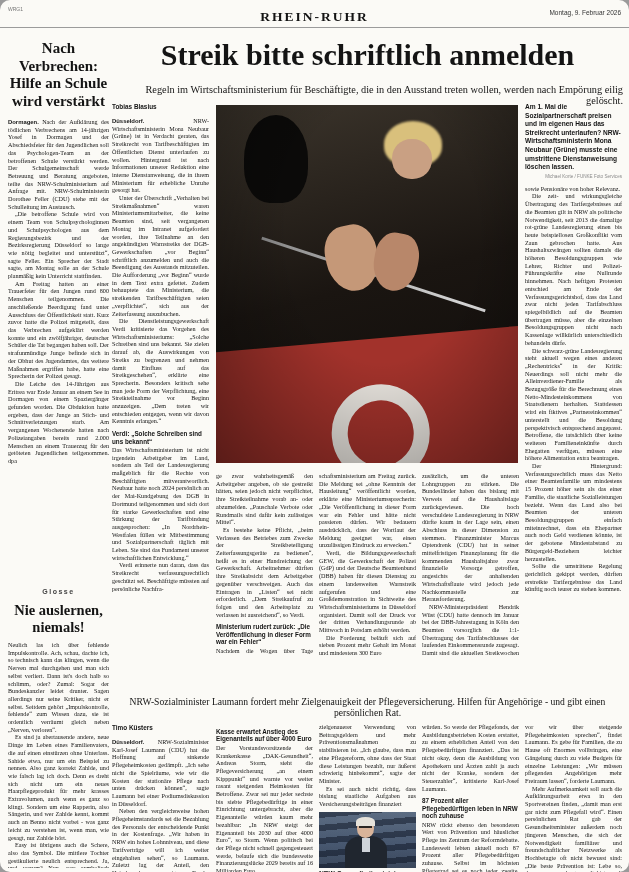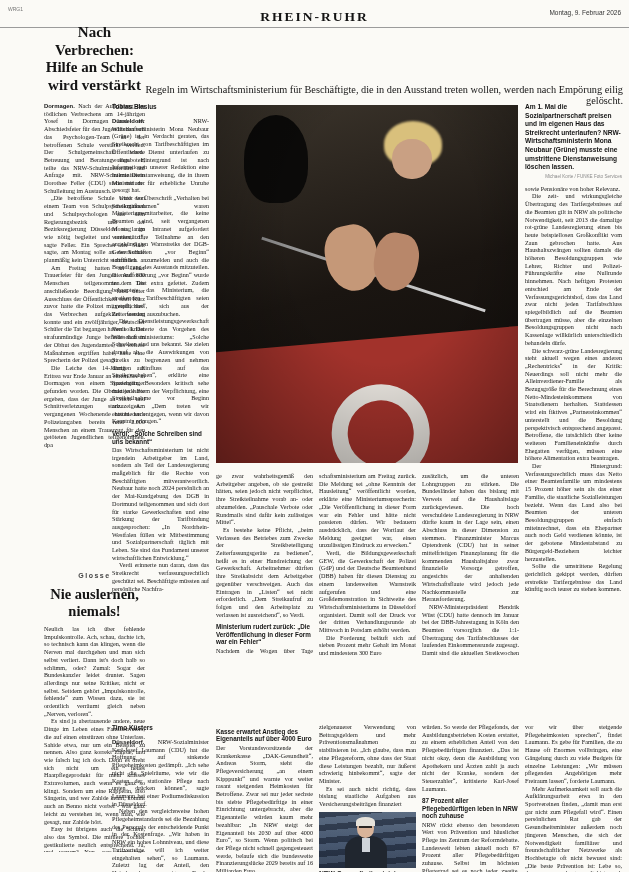--- a/index.html
+++ b/index.html
@@ -1,19 +1,20 @@
 <!DOCTYPE html>
 <html lang="de"><head>
 <meta charset="utf-8">
 <style>
   html,body { margin:0; padding:0; background:#9a9a9a; }
   .page {
     position:relative; width:629px; height:872px; margin:0 auto;
     background:#fbfaf6; color:#141414; overflow:hidden;
     font-family:"Liberation Serif","DejaVu Serif",serif;
+    border-radius:10px;
   }
   .sans { font-family:"Liberation Sans","DejaVu Sans",sans-serif; }
 
   
   .hdr-code { position:absolute; left:8px; top:6px; font-size:5px; color:#777;
     font-family:"Liberation Sans",sans-serif; }
   .hdr-section { position:absolute; left:0; right:0; top:9px; text-align:center;
     font-size:13.5px; letter-spacing:2px; font-weight:600; }
   .hdr-date { position:absolute; right:8px; top:9px; font-size:6.5px; color:#333;
     font-family:"Liberation Sans",sans-serif; }
@@ -28,21 +29,21 @@
   .paras h4.col-subhead { margin:4px 0 2px; font-family:"Liberation Sans",sans-serif;
     font-size:6.3px; line-height:7.4px; font-weight:700; text-align:left; }
   .byline { font-family:"Liberation Sans",sans-serif; font-size:6.4px; font-weight:700;
     margin:0 0 8px; }
   .credit { font-family:"Liberation Sans",sans-serif; font-size:4.6px; color:#8a8a8a;
     text-align:right; margin-top:2px; }
   .photo-caption { font-family:"Liberation Sans",sans-serif; font-size:6.6px;
     line-height:8.6px; font-weight:700; text-align:left; }
 
   
-  .rail { position:absolute; left:8px; top:20px; width:101px; height:832px; overflow:hidden;margin-left:36px; }
+  .rail { position:absolute; left:8px; top:36px; width:101px; height:832px; overflow:hidden; }
   .rail-headline { margin:4px 0 9px; font-size:15px; line-height:17.5px; font-weight:700;
     text-align:center; }
   .glosse { position:absolute; left:0; top:552px; width:101px; }
   .glosse-label { text-align:center; font-family:"Liberation Sans",sans-serif;
     font-size:7px; font-weight:700; letter-spacing:1.5px; color:#444; margin:0 0 7px; }
   .glosse-headline { margin:0 0 7px; text-align:center; font-weight:700;
     font-size:14.5px; line-height:16.5px; }
 
   
   .main { position:absolute; left:112px; top:36px; width:511px; height:836px; }
@@ -130,20 +131,21 @@
       <div class="paras">
           <p>Neulich las ich über fehlende Impulskontrolle. Ach, schau, dachte ich, so technisch kann das klingen, wenn die Nerven mal durchgehen und man sich selbst verliert. Dann ist's doch halb so schlimm, oder? Zumal: Sogar der Bundeskanzler leidet drunter. Sagen allerdings nur seine Kritiker, nicht er selbst. Seitdem gehört „Impulskontrolle, fehlende“ zum Wissen dazu, sie ist ordentlich verräumt gleich neben „Nerven, verloren“.</p>
           <p>Es sind ja abertausende andere, neue Dinge im Leben eines Familienvaters, die auf einen einstürzen ohne Unterlass. Sahide etwa, nur um ein Beispiel zu nennen. Also ganz korrekt Zahlde, und wie falsch lag ich doch. Denn es dreht sich nicht um ein neues Haarpflegeprodukt für mehr krasses Extravolumen, auch wenn es ganz so klingt. Sondern um eine Rapperin, also Sängerin, und wer Zahlde kennt, kommt auch an Benno nicht vorbei - was ganz leicht zu verstehen ist, wenn man, wie gesagt, nur Zahlde hört.</p>
           <p>Easy ist übrigens auch die Schere, also das Symbol. Die mittlere Tochter gestikulierte neulich entsprechend. Ja, und warum? Nun, wer symbolisch schert, der räumt einen Fehler ein. Zack, wieder was gelernt.</p>
         </div>
     </div>
   </aside>
 
   <section class="main">
 
+    <h1 class="streik-headline">Streik bitte schriftlich anmelden</h1>
     <p class="streik-dek">Regeln im Wirtschaftsministerium für Beschäftigte, die in den Ausstand treten wollen, werden nach Empörung eilig gelöscht.</p>
 
     <div class="s-body">
       <div class="col c1">
         <div class="byline">Tobias Blasius</div>
         <div class="paras">
             <p><b class="lead">Düsseldorf. </b>NRW-Wirtschaftsministerin Mona Neubaur (Grüne) ist in Verdacht geraten, das Streikrecht von Tarifbeschäftigten im Öffentlichen Dienst unterlaufen zu wollen. Hintergrund ist nach Informationen unserer Redaktion eine interne Dienstanweisung, die in ihrem Ministerium für erhebliche Unruhe gesorgt hat.</p>
             <p>Unter der Überschrift „Verhalten bei Streikmaßnahmen“ waren Ministeriumsmitarbeiter, die keine Beamten sind, seit vergangenen Montag im Intranet aufgefordert worden, ihre Teilnahme an den angekündigten Warnstreiks der DGB-Gewerkschaften „vor Beginn“ schriftlich anzumelden und auch die Beendigung des Ausstands mitzuteilen. Die Aufforderung „vor Beginn“ wurde in dem Text extra gefettet. Zudem behauptete das Ministerium, die streikenden Tarifbeschäftigten seien „verpflichtet“, sich aus der Zeiterfassung auszubuchen.</p>
             <p>Die Dienstleistungsgewerkschaft Verdi kritisierte das Vorgehen des Wirtschaftsministeriums: „Solche Schreiben sind uns bekannt. Sie zielen darauf ab, die Auswirkungen von Streiks zu begrenzen und nehmen damit Einfluss auf das Streikgeschehen“, erklärte eine Sprecherin. Besonders kritisch sehe man jede Form der Verpflichtung, eine Streikteilnahme vor Beginn anzuzeigen. „Dem treten wir entschieden entgegen, wenn wir davon Kenntnis erlangen.“</p>
             <h4 class="col-subhead">Verdi: „Solche Schreiben sind uns bekannt“</h4>
@@ -193,20 +195,21 @@
         <div class="paras">
             <p>sowie Pensionäre von hoher Relevanz.</p>
             <p>Die zeit- und wirkungsgleiche Übertragung des Tarifergebnisses auf die Beamten gilt in NRW als politische Notwendigkeit, seit 2013 die damalige rot-grüne Landesregierung einen bis heute beispiellosen Großkonflikt vom Zaun gebrochen hatte. Aus Haushaltszwängen sollten damals die höheren Besoldungsgruppen wie Lehrer, Richter und Polizei-Führungskräfte eine Nullrunde hinnehmen. Nach heftigen Protesten entschied am Ende der Verfassungsgerichtshof, dass das Land zwar nicht jeden Tarifabschluss spiegelbildlich auf die Beamten übertragen müsse, aber die einzelnen Besoldungsgruppen nicht nach Kassenlage willkürlich unterschiedlich behandeln dürfe.</p>
             <p>Die schwarz-grüne Landesregierung steht aktuell wegen eines anderen „Rechentricks“ in der Kritik: Neuerdings soll nicht mehr die Alleinverdiener-Familie als Bezugsgröße für die Berechnung eines Netto-Mindesteinkommens von Staatsdienern herhalten. Stattdessen wird ein fiktives „Partnereinkommen“ unterstellt und die Besoldung perspektivisch entsprechend angepasst. Betroffene, die tatsächlich über keine weiteren Familieneinkünfte durch Ehegatten verfügen, müssen eine höhere Alimentation extra beantragen.</p>
             <p>Der Hintergrund: Verfassungsrechtlich muss das Netto einer Beamtenfamilie um mindestens 15 Prozent höher sein als das einer Familie, die staatliche Sozialleistungen bezieht. Wenn das Land also bei Beamten der unteren Besoldungsgruppen einfach miteinrechnet, dass ein Ehepartner auch noch Geld verdienen könnte, ist der gebotene Mindestabstand zu Bürgergeld-Beziehern leichter herzustellen.</p>
             <p>Sollte die umstrittene Regelung gerichtlich gekippt werden, dürften erstreikte Tarifergebnisse das Land künftig noch teurer zu stehen kommen.</p>
           </div>
       </div>
     </div>
 
+    <p class="pflege-dek">NRW-Sozialminister Laumann fordert mehr Zielgenauigkeit der Pflegeversicherung. Hilfen für Angehörige - und gibt einen persönlichen Rat.</p>
 
     <div class="p-body">
       <div class="pcol p1">
         <div class="byline">Timo Küsters</div>
         <div class="paras">
             <p><b class="lead">Düsseldorf. </b>NRW-Sozialminister Karl-Josef Laumann (CDU) hat die Hoffnung auf sinkende Pflegeheimkosten gedämpft. „Ich sehe nicht die Spielräume, wie wir die Kosten der stationäre Pflege nach unten drücken können“, sagte Laumann bei einer Podiumsdiskussion in Düsseldorf.</p>
             <p>Neben den vergleichsweise hohen Pflegeheimstandards sei die Bezahlung des Personals der entscheidende Punkt in der Kostenfrage. „Wir haben in NRW ein hohes Lohnniveau, und diese Tarifverträge will ich weiter eingehalten sehen“, so Laumann. Zuletzt lag der Anteil, den Heimbewohner aus eigener Tasche bezahlen müssen, in NRW bei mehr als 3500 Euro pro Monat im ersten Jahr.</p>
           </div>
       </div>
       <div class="pcol p2">

